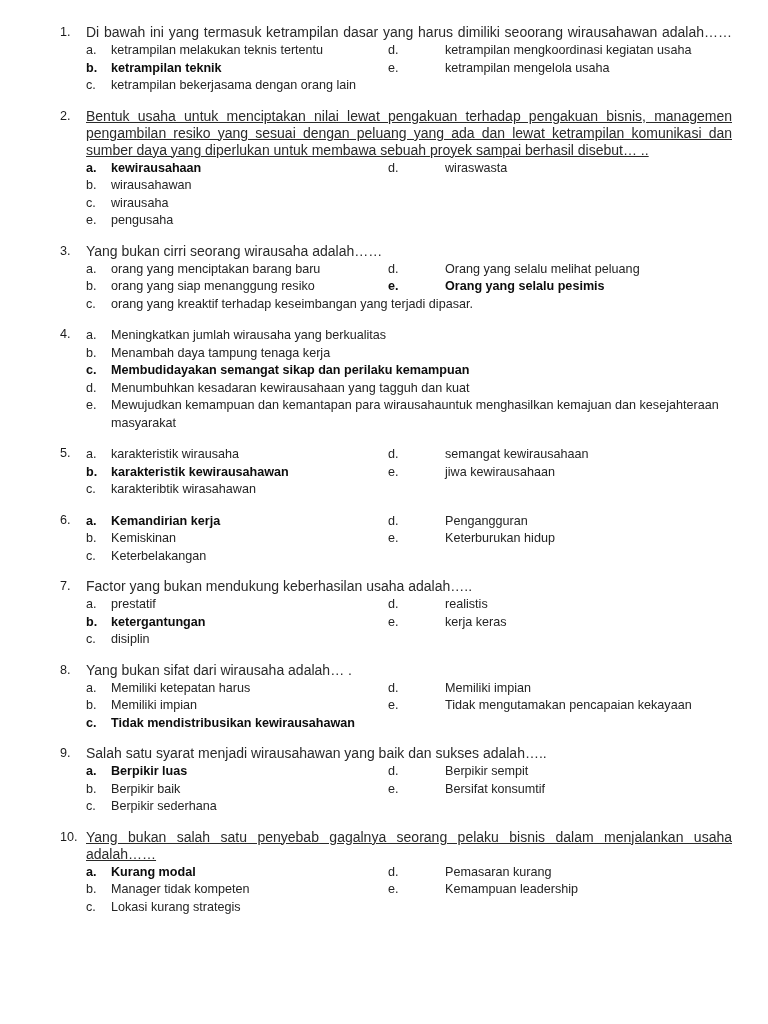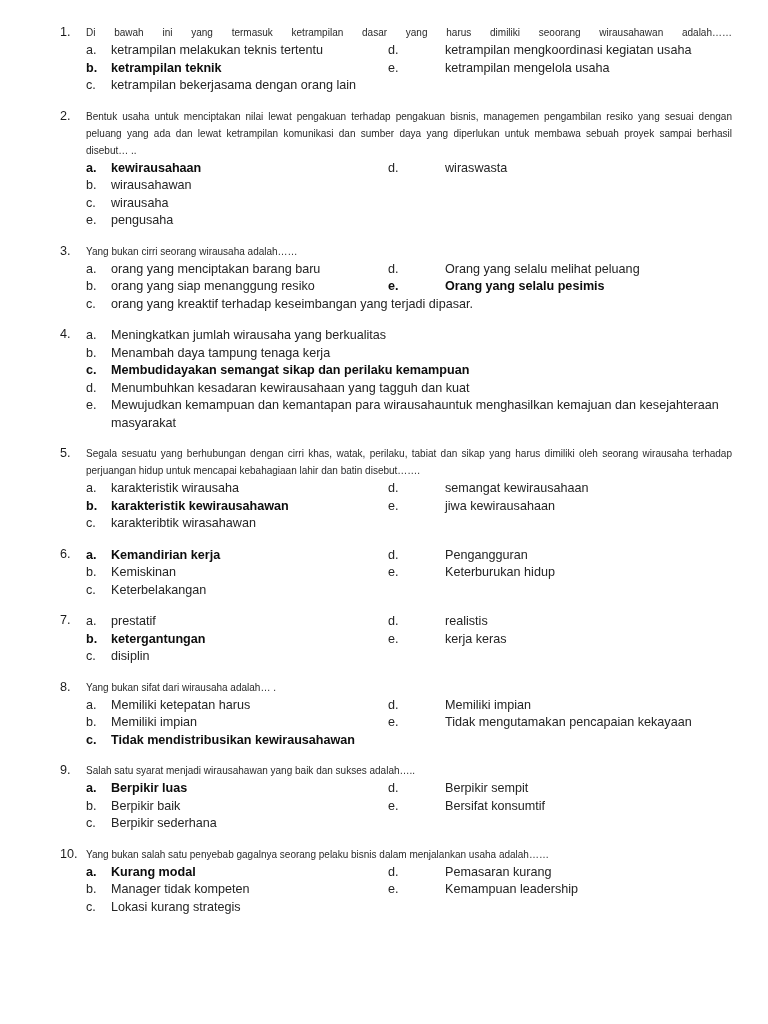--- a/index.html
+++ b/index.html
@@ -39,31 +39,32 @@
     font-size: 12.6px;
     line-height: 17px;
     color: #1c1c1c;
   }
   .q-body {
     flex: 1 1 auto;
     min-width: 0;
   }
 
   .q-stem {
-    font-size: 10px;
+    font-size: 14px;
     line-height: 17px;
     color: #2a2a2a;
     margin: 0 0 1px 0;
   }
   .q-stem.justify {
     text-align: justify;
     text-align-last: justify;
   }
   .q-stem.justify-multi {
     text-align: justify;
+    text-decoration: underline;
   }
 
   
   .options {
     position: relative;
     margin-top: 1px;
   }
   .opt-cols {
     display: flex;
     align-items: flex-start;
@@ -251,21 +252,20 @@
             <div class="opt-full">
               <span class="opt-letter">e.</span>
               <span class="opt-text">Mewujudkan kemampuan dan kemantapan para wirausahauntuk menghasilkan kemajuan dan kesejahteraan masyarakat</span>
             </div>
           </div>
         </div>
       </div>
       <div class="question">
         <div class="q-num">5.</div>
         <div class="q-body">
-          <div class="q-stem justify-multi">Segala sesuatu yang berhubungan dengan cirri khas, watak, perilaku, tabiat dan sikap yang harus dimiliki oleh seorang wirausaha terhadap perjuangan hidup untuk mencapai kebahagiaan lahir dan batin disebut…….</div>
           <div class="options">
             <div class="opt-cols">
               <div class="col-left">
                 <div class="opt">
                   <span class="opt-letter">a.</span>
                   <span class="opt-text">karakteristik wirausaha</span>
                 </div>
                 <div class="opt bold">
                   <span class="opt-letter">b.</span>
                   <span class="opt-text">karakteristik kewirausahawan</span>
@@ -318,20 +318,21 @@
                   <span class="opt-text">Keterburukan hidup</span>
                 </div>
               </div>
             </div>
           </div>
         </div>
       </div>
       <div class="question">
         <div class="q-num">7.</div>
         <div class="q-body">
+          <div class="q-stem">Factor yang bukan mendukung keberhasilan usaha adalah…..</div>
           <div class="options">
             <div class="opt-cols">
               <div class="col-left">
                 <div class="opt">
                   <span class="opt-letter">a.</span>
                   <span class="opt-text">prestatif</span>
                 </div>
                 <div class="opt bold">
                   <span class="opt-letter">b.</span>
                   <span class="opt-text">ketergantungan</span>

